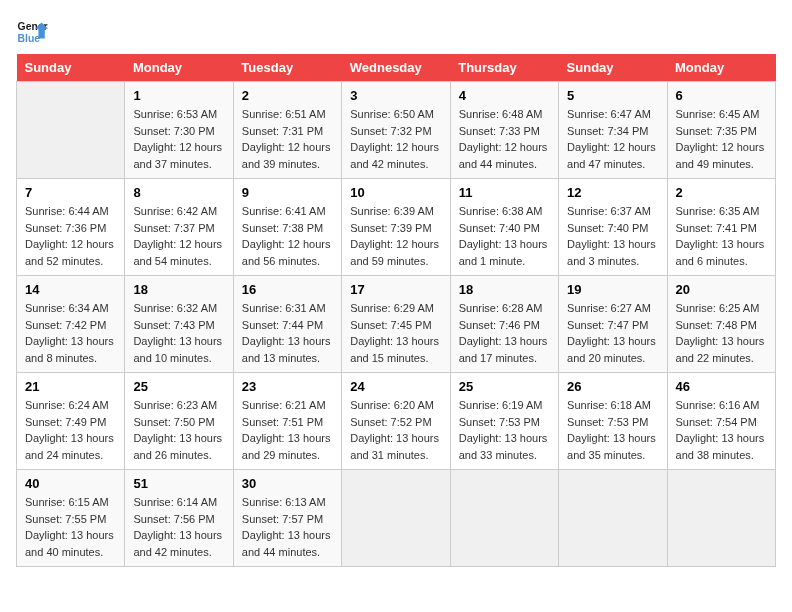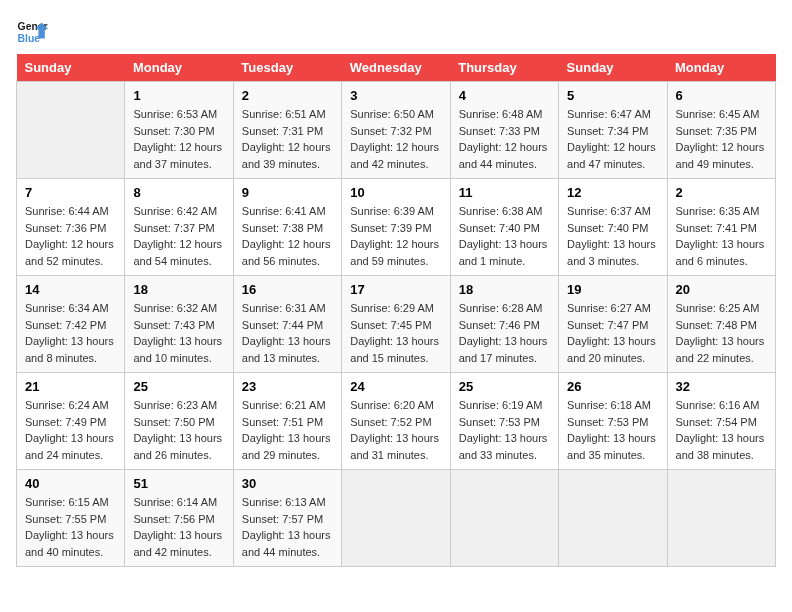--- a/index.html
+++ b/index.html
@@ -212,21 +212,21 @@
         </td>
         <td>
           <span class="day-num">25</span>
           <div class="cell-info">Sunrise: 6:19 AM<br>Sunset: 7:53 PM<br>Daylight: 13 hours and 33 minutes.</div>
         </td>
         <td>
           <span class="day-num">26</span>
           <div class="cell-info">Sunrise: 6:18 AM<br>Sunset: 7:53 PM<br>Daylight: 13 hours and 35 minutes.</div>
         </td>
         <td>
-          <span class="day-num">32</span>
+          <span class="day-num">46</span>
           <div class="cell-info">Sunrise: 6:16 AM<br>Sunset: 7:54 PM<br>Daylight: 13 hours and 38 minutes.</div>
         </td>
       </tr>
       <tr>
         <td>
           <span class="day-num">40</span>
           <div class="cell-info">Sunrise: 6:15 AM<br>Sunset: 7:55 PM<br>Daylight: 13 hours and 40 minutes.</div>
         </td>
         <td>
           <span class="day-num">51</span>

